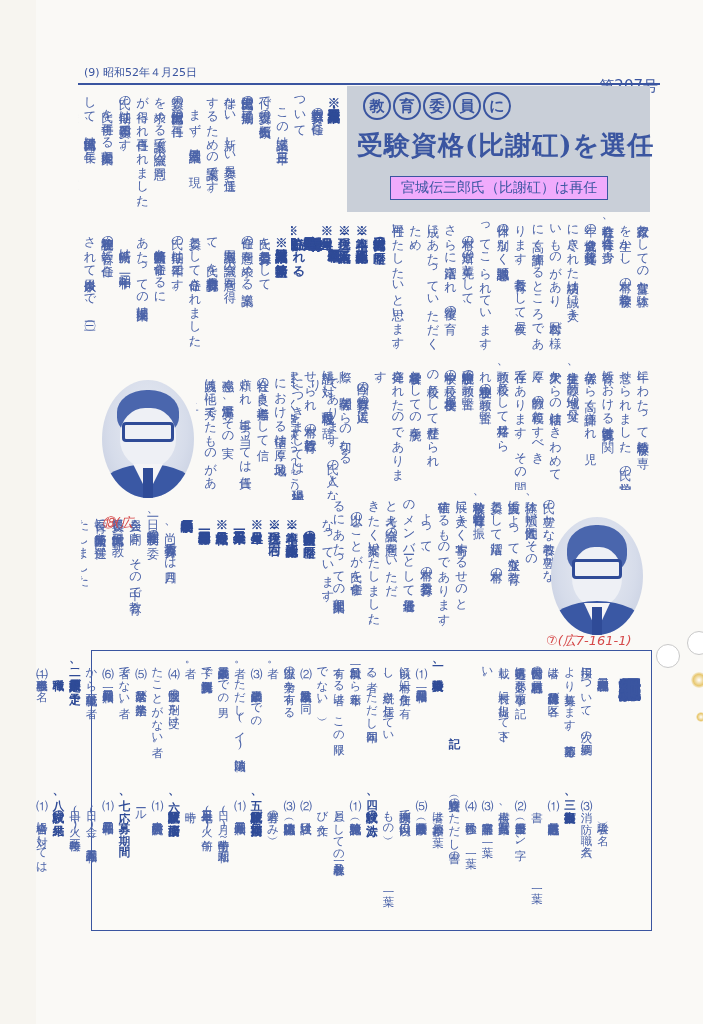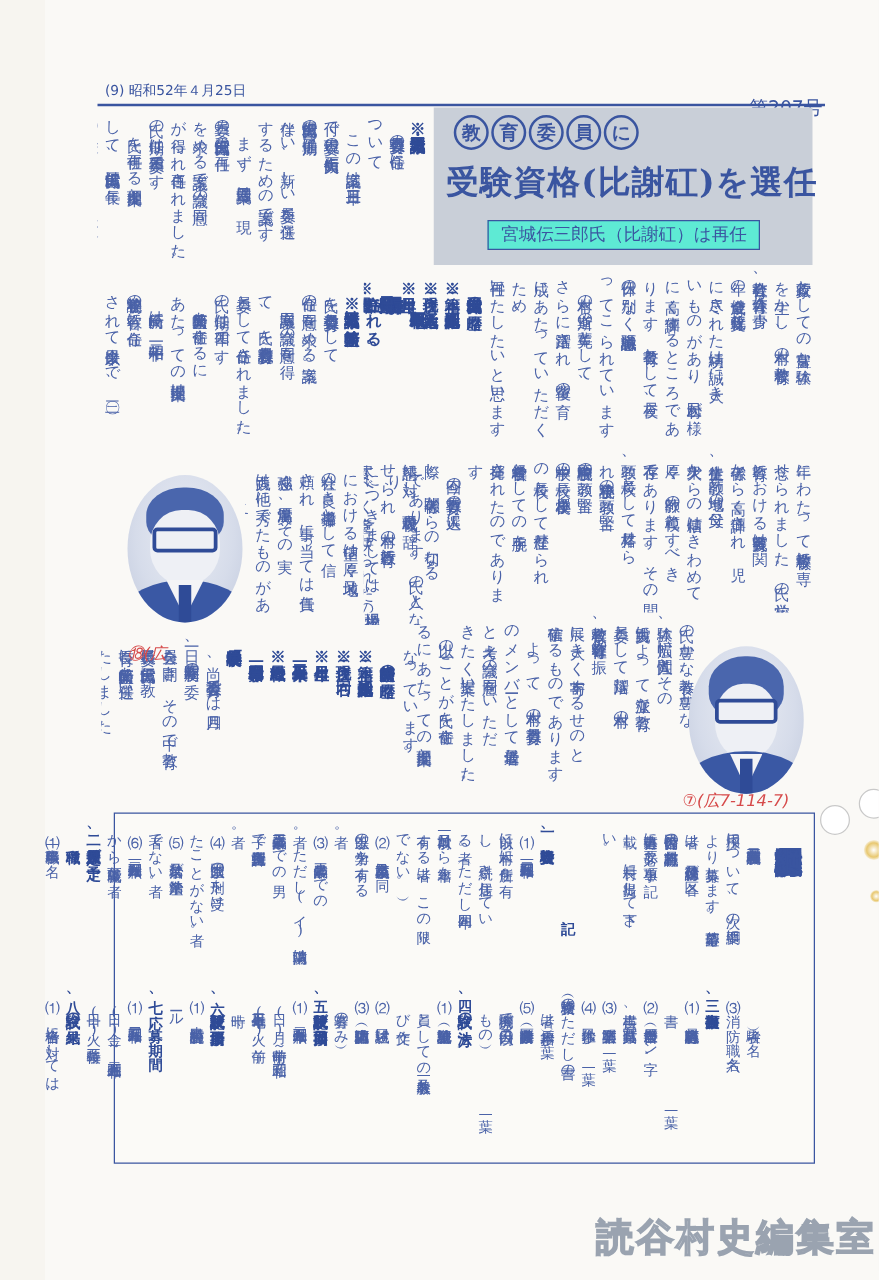--- a/index.html
+++ b/index.html
@@ -10,21 +10,21 @@
   .hdr { position:absolute; left:42px; top:63px; width:582px; height:20px; border-bottom:2px solid #3a55a0;
          font-family:"DejaVu Sans", sans-serif; color:#3a55a0; }
   .hdr .left { position:absolute; left:6px; top:2px; font-size:11px; }
   .hdr .title { position:absolute; left:240px; top:-2px; font-size:17px; letter-spacing:10px; font-weight:bold; }
   .hdr .right { position:absolute; right:2px; top:14px; font-size:15px; }
   .headline-box { position:absolute; left:311px; top:86px; width:303px; height:126px; background:#c9cfd8; }
   .kicker { position:absolute; left:16px; top:6px; display:flex; gap:2px; }
   .kicker span { width:24px; height:24px; border:2px solid #3a55a0; border-radius:50%; display:flex; align-items:center;
                  justify-content:center; font-size:15px; font-weight:bold; color:#3a55a0; font-family:"DejaVu Sans", sans-serif; }
   .main-head { position:absolute; left:10px; top:42px; font-size:26px; font-weight:bold; color:#3a55a0; letter-spacing:1px; white-space:nowrap; }
-  .sub-head { position:absolute; left:43px; top:90px; border:1.5px solid #3a55a0; background:#5eead4; padding:2px 10px;
+  .sub-head { position:absolute; left:43px; top:90px; border:1.5px solid #3a55a0; background:#f0abfc; padding:2px 10px;
               font-size:14px; font-family:"DejaVu Sans", sans-serif; color:#3a55a0; white-space:nowrap; }
   .col { position:absolute; font-size:12.3px; line-height:17.5px; color:#4a62a8; overflow:hidden; }
   .col .b { font-weight:bold; color:#2f4b97; }
   .photo { position:absolute; border-radius:50%; background:radial-gradient(ellipse at 50% 40%, #e9ecf3 0%, #d6dcea 60%, #c2cadd 100%); overflow:hidden; }
   .photo .head { position:absolute; left:50%; transform:translateX(-50%); background:#4a66ad; border-radius:48% 48% 40% 40%; }
   .photo .face { position:absolute; left:50%; transform:translateX(-50%); background:#eef0f5; border-radius:45% 45% 48% 48%; }
   .photo .glasses { position:absolute; left:50%; transform:translateX(-50%); border:3px solid #2f4b97; border-radius:4px; }
   .photo .suit { position:absolute; left:50%; transform:translateX(-50%); background:#3a58a4; border-radius:50% 50% 0 0; }
   .photo .shirt { position:absolute; left:50%; transform:translateX(-50%); background:#f4f4f6; clip-path:polygon(0 0,100% 0,50% 100%); }
   .photo .tie { position:absolute; left:50%; transform:translateX(-50%); background:#2f4b97; }
@@ -198,21 +198,21 @@
   <div class="handnote" style="left:66px; top:514px;">⑱(広</div>
 
   <div class="photo" style="left:515px; top:517px; width:92px; height:118px;">
     <div class="head" style="top:8px; width:60px; height:50px;"></div>
     <div class="face" style="top:30px; width:50px; height:60px;"></div>
     <div class="glasses" style="top:42px; width:44px; height:14px;"></div>
     <div class="suit" style="top:84px; width:96px; height:50px;"></div>
     <div class="shirt" style="top:86px; width:26px; height:28px;"></div>
     <div class="tie" style="top:90px; width:10px; height:30px;"></div>
   </div>
-  <div class="handnote" style="left:510px; top:632px;">⑦(広7-114-7)</div>
+  <div class="handnote" style="left:510px; top:632px;">⑦(広7-161-1)</div>
 
   <div class="recruit-box">
     <div class="recruit-title vt">読谷村職員採用試験募集要綱</div>
     <div class="rcol vt" style="right:40px; top:8px; width:510px; height:124px;">
         <div>　昭和五二年度読谷村職員</div>
         <div>採用について、次の要綱に</div>
         <div>より募集します。応募希望</div>
         <div>者は、総務課備付及び各区</div>
         <div>公民館備付の読谷村職員応</div>
         <div>募申込書に必要な事項を記</div>
@@ -283,14 +283,13 @@
         <div class="b">八、試験の結果</div>
         <div>⑴　合格者に対しては、</div>
       </div>
   </div>
 
   <div class="hole" style="left:651px; top:631px; width:22px; height:22px;"></div>
   <div class="hole" style="left:620px; top:644px; width:22px; height:22px;"></div>
   <div class="stain" style="left:655px; top:672px; width:16px; height:16px;"></div>
   <div class="stain" style="left:660px; top:712px; width:10px; height:10px;"></div>
 
-  <div class="watermark">読谷村史編集室</div>
 </div>
 
 </body></html>

